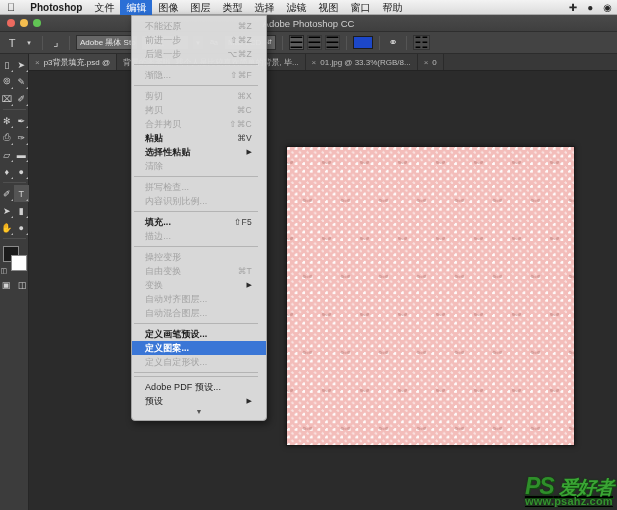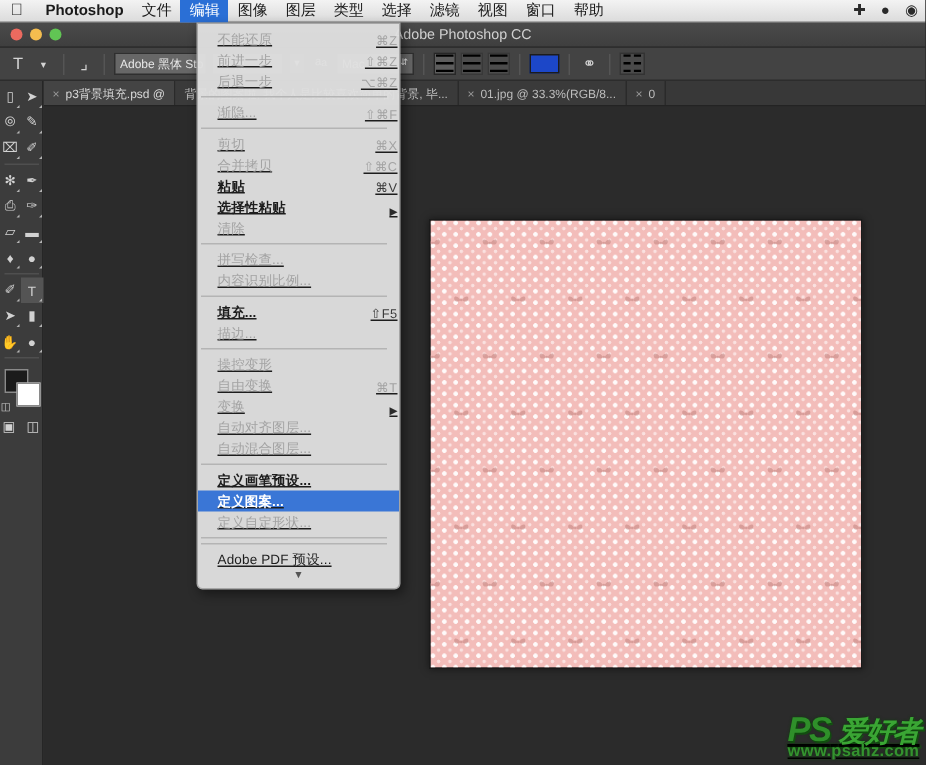--- a/index.html
+++ b/index.html
@@ -146,22 +146,22 @@
     position: absolute; left: 131px; top: 15px; width: 136px;
     background: rgba(224,224,224,0.96);
     border: 1px solid #a6a6a6;
     border-radius: 0 0 4px 4px;
     box-shadow: 2px 3px 7px rgba(0,0,0,.45);
     padding: 3px 0 2px 0;
     z-index: 50;
     font-size: 9px; color: #1d1d1d;
   }
   .mrow {
-    display: flex; align-items: flex-end; justify-content: space-between;
-    height: 14px; padding: 0 1px 0 13px; white-space: nowrap; text-decoration: underline;
+    display: flex; align-items: center; justify-content: space-between;
+    height: 14px; padding: 0 14px 0 13px; white-space: nowrap;
   }
   .mrow .lab { letter-spacing: .1px; }
   .mrow .key { font-size: 8.5px; color: #3a3a3a; letter-spacing: .3px; }
   .mrow.dim .lab, .mrow.dim .key { color: #a3a3a3; }
   .mrow.bold .lab { font-weight: bold; }
   .mrow.hl { background: #3a76d6; }
   .mrow.hl .lab, .mrow.hl .key { color: #fff; }
   .mrow .arrow { font-size: 7px; color: #2a2a2a; }
   .msep { height: 1px; background: #b4b4b4; margin: 3px 8px 3px 2px; }
   .mscroll { text-align: center; font-size: 7px; color: #555; height: 10px; line-height: 8px; }
@@ -664,20 +664,24 @@
       <div class="mrow dim">
         <span class="lab">渐隐...</span>
         <span class="key">⇧⌘F</span>
       </div>
       <div class="msep"></div>
       <div class="mrow dim">
         <span class="lab">剪切</span>
         <span class="key">⌘X</span>
       </div>
       <div class="mrow dim">
+        <span class="lab">拷贝</span>
+        <span class="key">⌘C</span>
+      </div>
+      <div class="mrow dim">
         <span class="lab">合并拷贝</span>
         <span class="key">⇧⌘C</span>
       </div>
       <div class="mrow bold">
         <span class="lab">粘贴</span>
         <span class="key">⌘V</span>
       </div>
       <div class="mrow bold">
         <span class="lab">选择性粘贴</span>
         <span class="arrow">▶</span>
@@ -726,20 +730,24 @@
         <span class="lab">定义图案...</span>
       </div>
       <div class="mrow dim">
         <span class="lab">定义自定形状...</span>
       </div>
       <div class="msep"></div>
       <div class="msep"></div>
       <div class="mrow">
         <span class="lab">Adobe PDF 预设...</span>
       </div>
+      <div class="mrow">
+        <span class="lab">预设</span>
+        <span class="arrow">▶</span>
+      </div>
       <div class="mscroll">▼</div>
     </div>
 
   <div class="watermark">
     <div class="wm-top">
       <span>PS</span>
       <span class="wm-cn">爱好者</span>
     </div>
     <div class="wm-url">www.psahz.com</div>
   </div>

